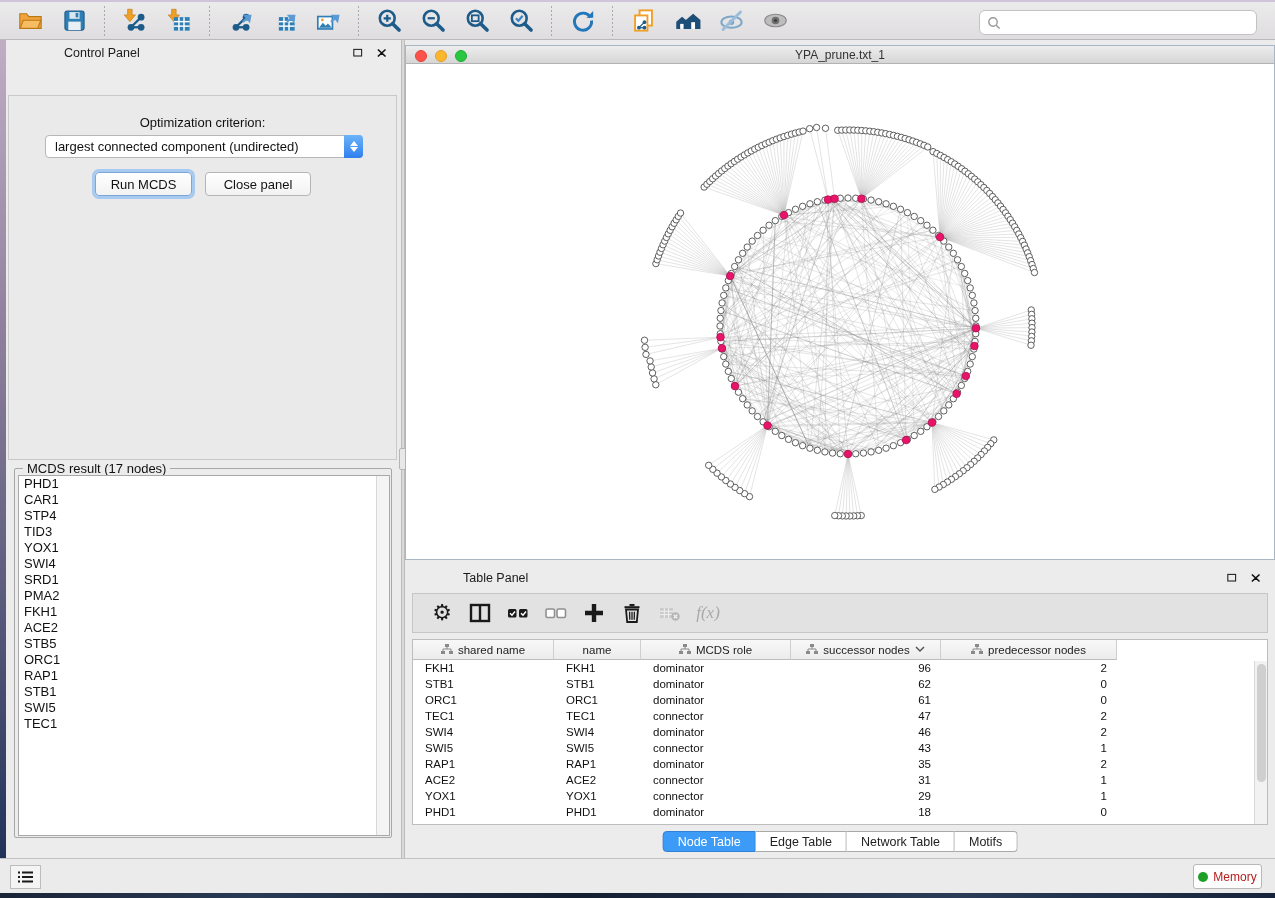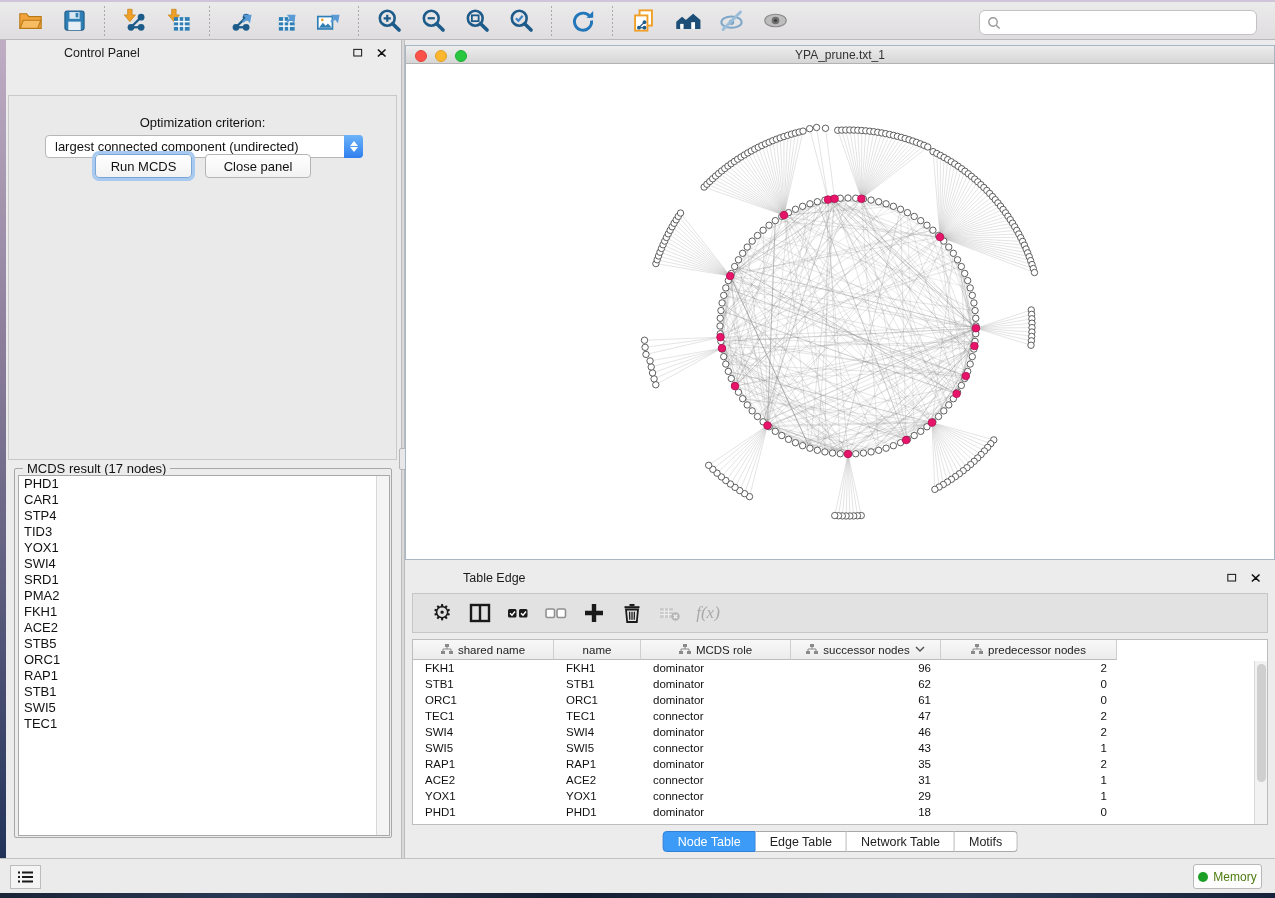--- a/index.html
+++ b/index.html
@@ -50,21 +50,21 @@
   #criterion-select { position:absolute; left:36px; top:39px; width:318px; height:23px;
     background:#fff; border:1px solid #b7b7b7; border-radius:4px;
     display:flex; align-items:center; font-size:13px; color:#111; }
   #criterion-select .val { flex:1; padding-left:9px; white-space:nowrap; }
   #criterion-select .stepper { width:19px; height:23px; margin-right:-1px;
     border-radius:0 4px 4px 0; background:linear-gradient(#6cb3f9,#2f80ef);
     display:flex; flex-direction:column; align-items:center; justify-content:center; gap:1px; }
   .step-arrow { width:0; height:0; border-left:4px solid transparent; border-right:4px solid transparent; }
   .step-arrow.up { border-bottom:5px solid #fff; }
   .step-arrow.down { border-top:5px solid #fff; }
-  .push-btn { position:absolute; top:58px; height:24px; background:linear-gradient(#ffffff,#f2f2f2);
+  .push-btn { position:absolute; top:76px; height:24px; background:linear-gradient(#ffffff,#f2f2f2);
     border:1px solid #b5b5b5; border-radius:4px; font-size:13px; color:#111;
     display:flex; align-items:center; justify-content:center; font-family:inherit; }
   #run-mcds-btn { left:86px; width:97px; box-shadow:0 0 0 3px #a8c9f0; border-color:#7aa6d8; }
   #close-panel-btn { left:196px; width:106px; }
 
   #mcds-group { left:8px; top:428px; width:378px; height:370px; border:1px solid #a8a8a8;
     border-radius:2px; }
   #mcds-group .legend { position:absolute; top:-8px; left:8px; background:#ececec;
     padding:0 4px; font-size:13px; color:#111; }
   #mcds-list { position:absolute; left:3px; top:6px; width:372px; height:361px;
@@ -117,21 +117,21 @@
   #table-tabs { position:absolute; left:50%; top:266px; transform:translateX(-50%);
     display:flex; height:22px; }
 
   
   #status-bar { left:0; top:858px; width:1275px; height:35px; background:#ebebeb;
     border-top:1px solid #c2c2c2; }
   #list-btn { position:absolute; left:10px; top:6px; width:31px; height:24px; background:#f4f4f4;
     border:1px solid #bdbdbd; display:flex; align-items:center; justify-content:center; }
   #memory-btn { position:absolute; right:13px; top:5px; width:69px; height:25px; background:#fdfdfd;
     border:1px solid #b8b8b8; border-radius:3px; display:flex; align-items:center;
-    justify-content:center; gap:5px; font-size:12px; color:#4d7c0f; }
+    justify-content:center; gap:5px; font-size:12px; color:#b91c1c; }
   #memory-dot { width:10px; height:10px; border-radius:50%; background:#1d9e27; }
 </style>
 </head>
 <body>
 
 <div id="top-strip" class="abs"></div>
 
 <div id="main-toolbar" class="abs">
   <div id="main-toolbar-buttons" style="display:flex;align-items:center;">
       <div class="tbtn">
@@ -1130,21 +1130,21 @@
         <circle cx="442" cy="390" r="3.8" fill="#e8146a" stroke="#b00f52" stroke-width="0.8"></circle>
         <circle cx="361.44698994562077" cy="361.4746830664923" r="3.8" fill="#e8146a" stroke="#b00f52" stroke-width="0.8"></circle>
         <circle cx="328.98270811405735" cy="322.09236003659396" r="3.8" fill="#e8146a" stroke="#b00f52" stroke-width="0.8"></circle>
         <circle cx="315.94460761443736" cy="284.22696674136705" r="3.8" fill="#e8146a" stroke="#b00f52" stroke-width="0.8"></circle>
         <circle cx="314.4870786442566" cy="273.15593507170024" r="3.8" fill="#e8146a" stroke="#b00f52" stroke-width="0.8"></circle>
       </svg></div>
 </div>
 
 <div id="table-panel" class="abs">
   <div class="panel-titlebar">
-    <span>Table Edge</span>
+    <span>Table Panel</span>
     <span class="spacer"></span>
     <span class="mini-btn">
       <svg width="12" height="12" viewBox="0 0 20 20">
         <rect x="3" y="4" width="13" height="11" fill="none" stroke="#222" stroke-width="1.8"></rect>
         </svg>
     </span>
     <span class="mini-btn">
       <svg width="12" height="12" viewBox="0 0 20 20">
         <path d="M4 5l11 10M15 5L4 15" stroke="#111" stroke-width="2.8" stroke-linecap="round"></path>
         </svg>

